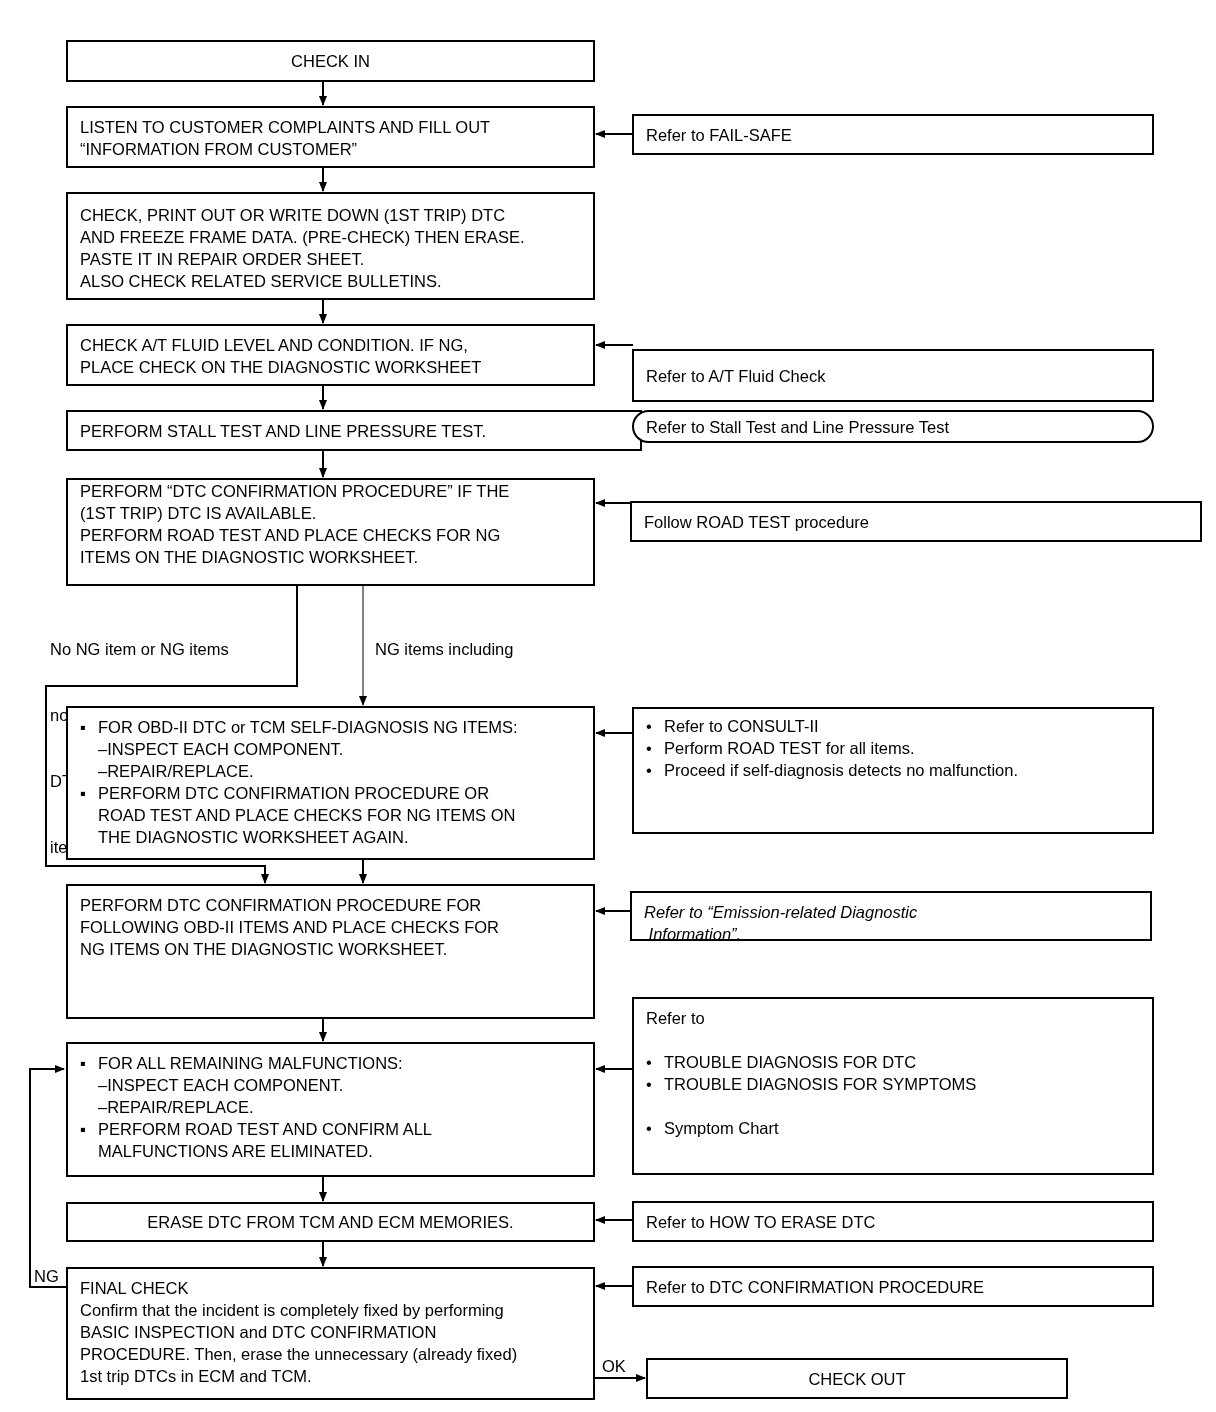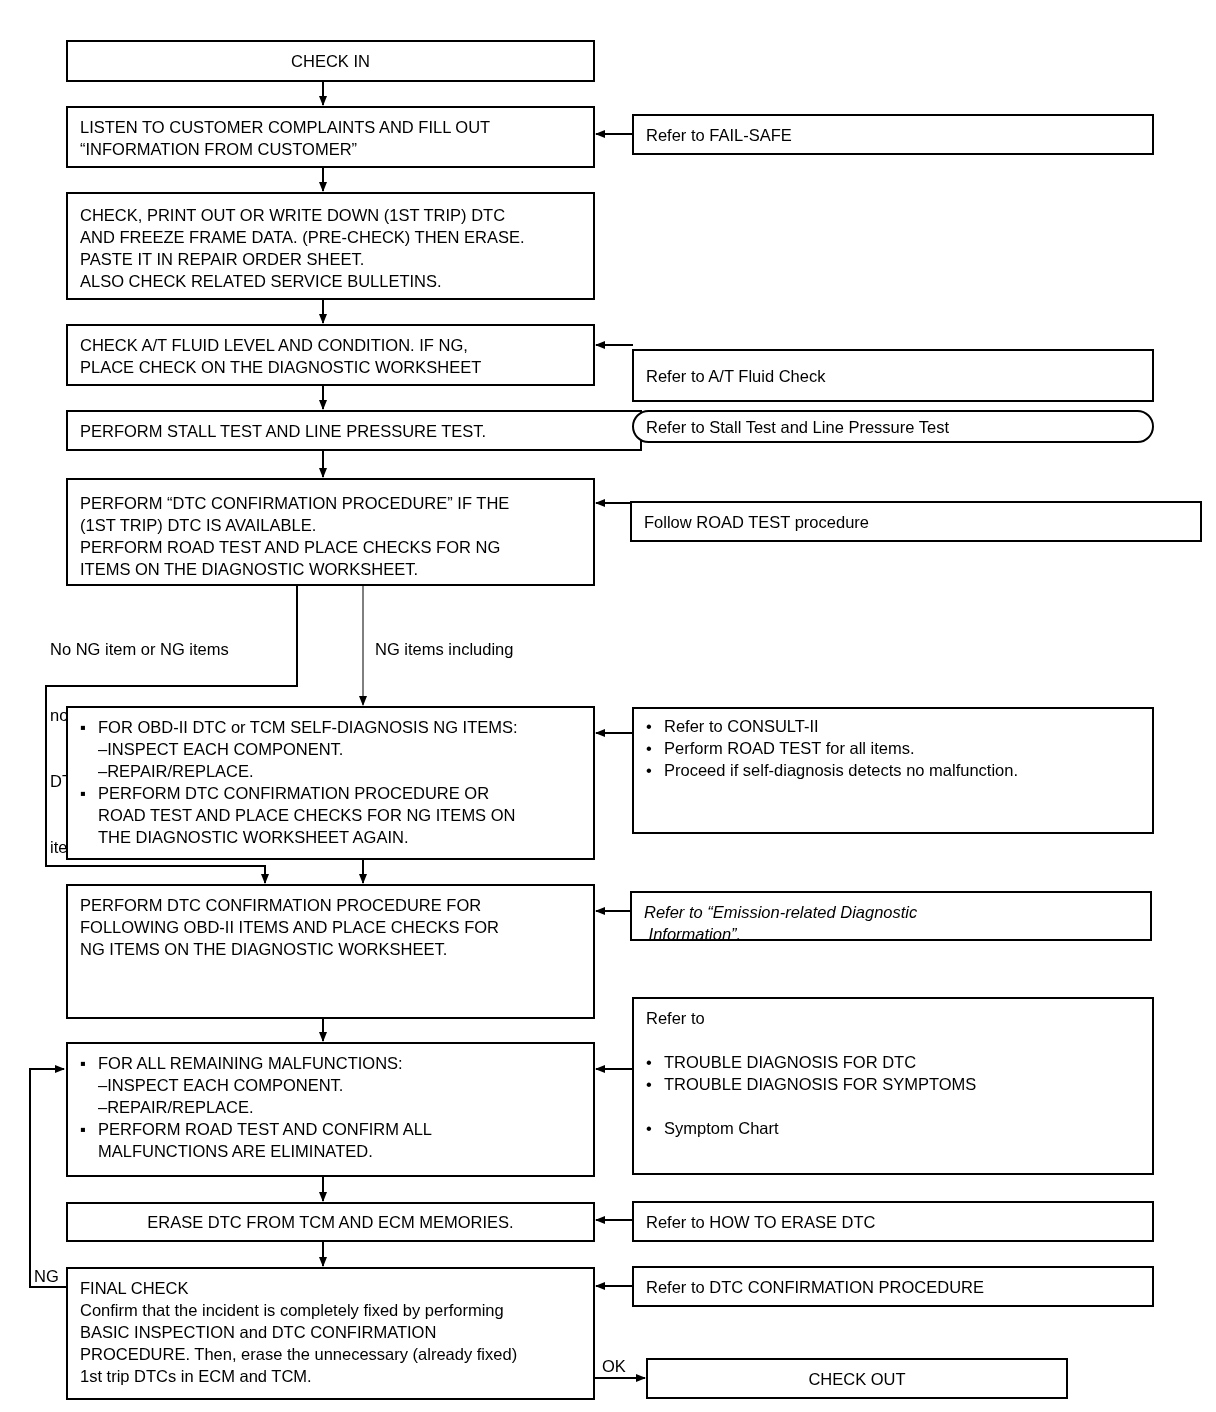--- a/index.html
+++ b/index.html
@@ -77,21 +77,21 @@
 
 <div class="box" style="left:66px;top:324px;width:529px;height:62px;padding-top:8px;">
   <span class="line">CHECK A/T FLUID LEVEL AND CONDITION. IF NG,</span>
   <span class="line">PLACE CHECK ON THE DIAGNOSTIC WORKSHEET</span>
 </div>
 
 <div class="box vcenter" style="left:66px;top:410px;width:576px;height:41px;">
   <span>PERFORM STALL TEST AND LINE PRESSURE TEST.</span>
 </div>
 
-<div class="box" style="left:66px;top:478px;width:529px;height:108px;padding-top:12px;">
+<div class="box" style="left:66px;top:478px;width:529px;height:108px;padding-top:0;">
   <span class="line">PERFORM “DTC CONFIRMATION PROCEDURE” IF THE</span>
   <span class="line">(1ST TRIP) DTC IS AVAILABLE.</span>
   <span class="line">PERFORM ROAD TEST AND PLACE CHECKS FOR NG</span>
   <span class="line">ITEMS ON THE DIAGNOSTIC WORKSHEET.</span>
 </div>
 
 <div class="lbl" style="left:50px;top:594px;">
   <span class="line">No NG item or NG items</span>
   <span class="line">not including any OBD-II</span>
   <span class="line">DTC or TCM self-diagnostic</span>

